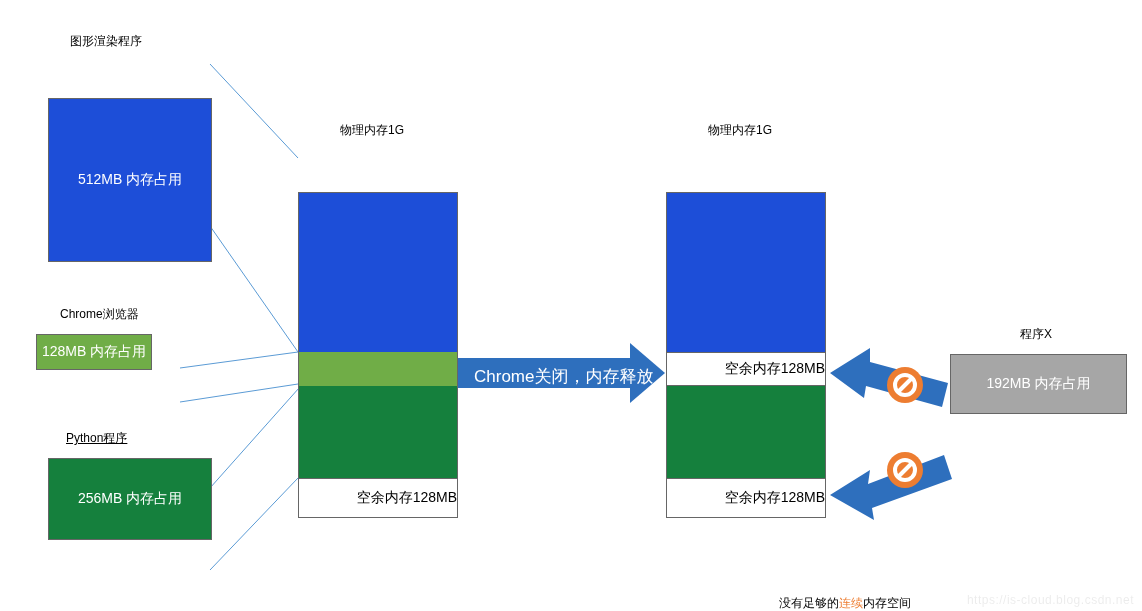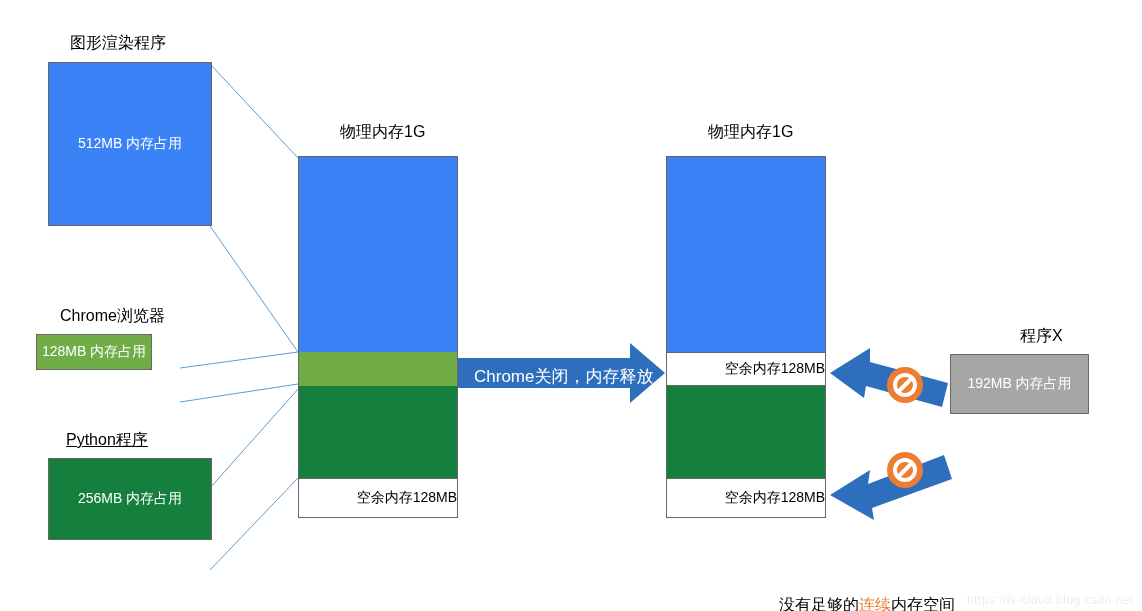--- a/index.html
+++ b/index.html
@@ -7,23 +7,23 @@
     width: 1142px;
     height: 611px;
     position: relative;
     background: #fff;
     font-family: "Microsoft YaHei", Arial, sans-serif;
     font-size: 14px;
     color: #000;
     overflow: hidden;
   }
   .box { position: absolute; border: 1px solid #666; display: flex; align-items: center; justify-content: center; text-align: center; }
-  .label { position: absolute; font-size: 16px; }
+  .label { position: absolute; font-size: 12px; }
   .white-text { color: #fff; }
-  .orange { background: #3b82f6; }
+  .orange { background: #1d4ed8; margin-top: 36px; }
   .green  { background: #70AD47; }
   .blue   { background: #15803d; }
   .gray   { background: #A6A6A6; }
   .white  { background: #fff; justify-content: flex-end; }
   svg.lines { position: absolute; left: 0; top: 0; }
   .watermark {
     position: absolute;
     right: 8px;
     bottom: 4px;
     font-size: 12px;
@@ -105,21 +105,21 @@
 <div class="box orange" style="left:666px; top:156px; width:160px; height:196px; border-bottom:none;"></div>
 <div class="box white" style="left:666px; top:352px; width:160px; height:34px; border-top:1px solid #666;">
   <span>空余内存128MB</span>
 </div>
 <div class="box blue" style="left:666px; top:386px; width:160px; height:92px; border-top:none; border-bottom:none;"></div>
 <div class="box white" style="left:666px; top:478px; width:160px; height:40px;">
   <span>空余内存128MB</span>
 </div>
 
 <div class="label" style="left:1020px; top:326px;">程序X</div>
-<div class="box gray white-text" style="left:950px; top:354px; width:139px; height:60px;">
+<div class="box gray white-text" style="left:950px; top:354px; width:177px; height:60px;">
   <span>192MB 内存占用</span>
 </div>
 
 <div class="label" style="left:779px; top:552px;margin-top:43px;">
   <span>没有足够的</span><span style="color:#ED7D31;">连续</span><span>内存空间</span>
 </div>
 
 <div class="watermark">https://is-cloud.blog.csdn.net</div>
 
 </body></html>

